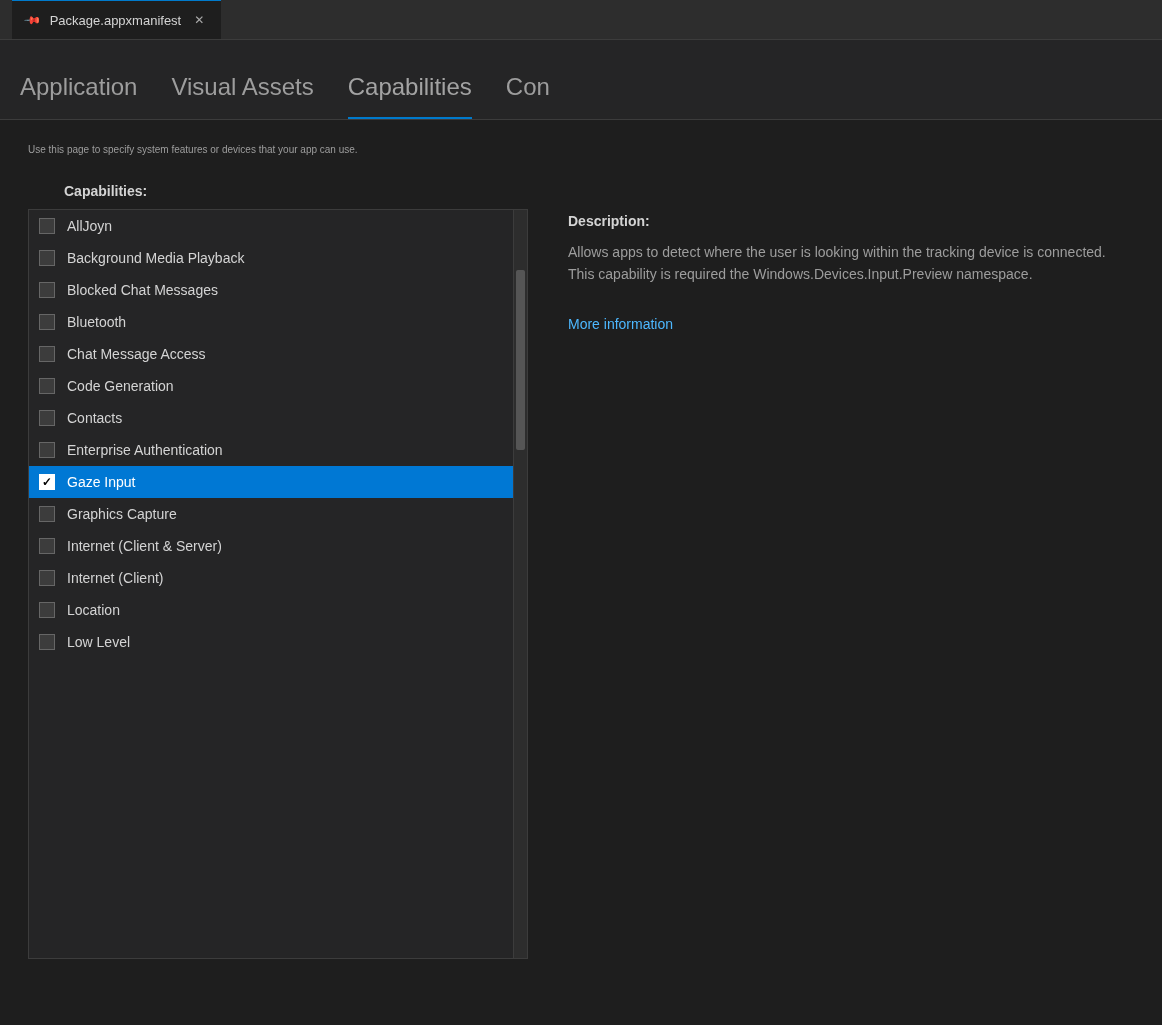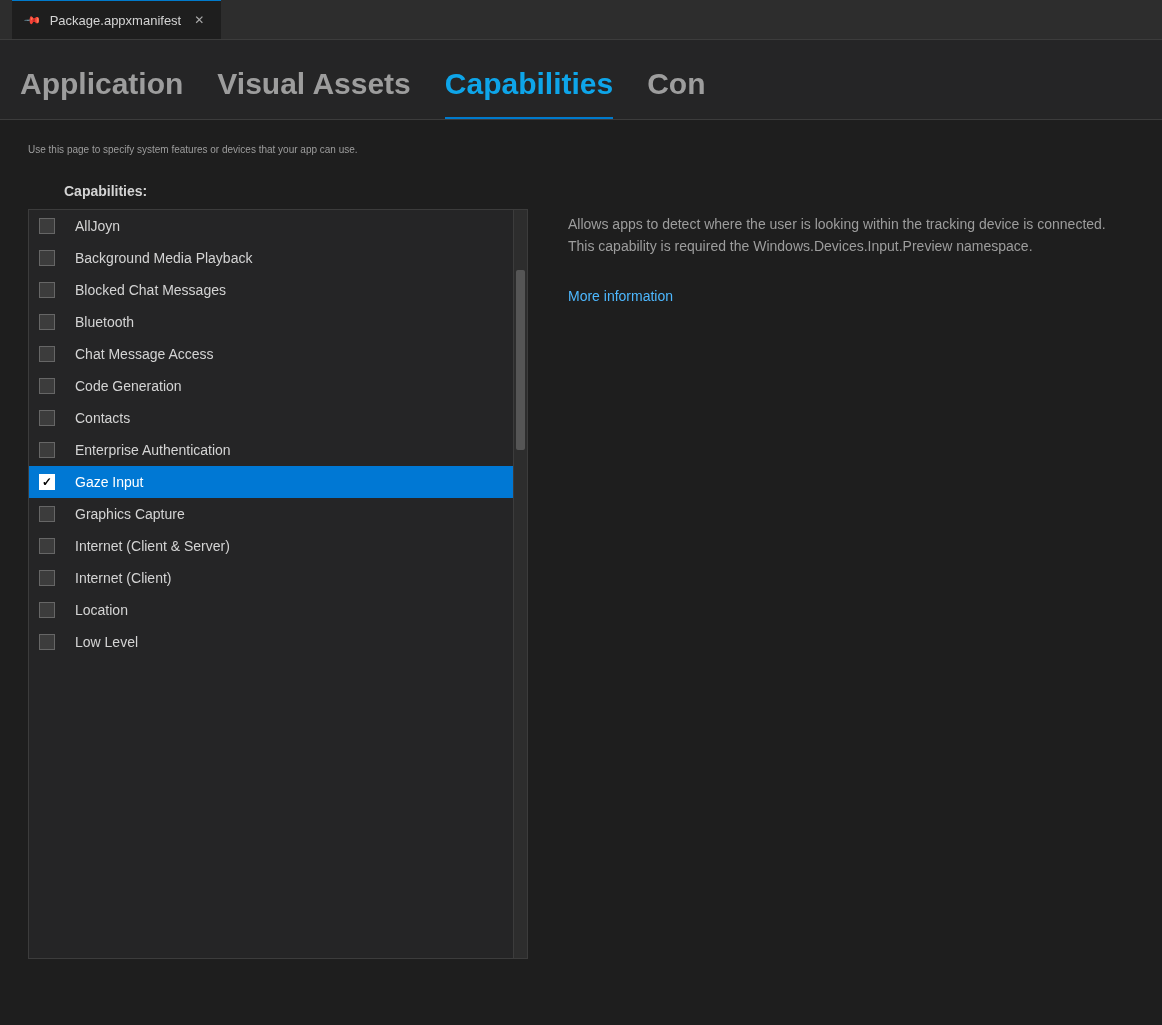--- a/index.html
+++ b/index.html
@@ -60,30 +60,30 @@
       display: flex;
       align-items: flex-end;
       background: #252526;
       height: 80px;
       padding: 0 10px;
       border-bottom: 1px solid #3c3c3c;
     }
 
     .nav-tab {
       padding: 0 24px 18px 10px;
-      font-size: 30px;
-      font-weight: 700;
+      font-size: 24px;
+      font-weight: 400;
       color: #9d9d9d;
       cursor: pointer;
       position: relative;
       white-space: nowrap;
     }
 
     .nav-tab.active {
-      color: #0ea5e9;
+      color: #a3a3a3;
     }
 
     .nav-tab.active::after {
       content: '';
       position: absolute;
       bottom: 0;
       left: 10px;
       right: 24px;
       height: 2px;
       background: #007acc;
@@ -162,21 +162,21 @@
       left: 2px;
       right: 2px;
       height: 180px;
       background: #555;
       border-radius: 2px;
     }
 
     .capability-item {
       display: flex;
       padding: 8px 10px;
-      gap: 20px;
+      gap: 12px;
       cursor: pointer;
       color: #d4d4d4;
       font-size: 14px;
     }
 
     .capability-item.selected {
       background: #0078d4;
       color: #ffffff;
     }
 
@@ -336,18 +336,19 @@
 
         <div class="custom-scrollbar">
           <div class="scrollbar-track">
             <div class="scrollbar-thumb"></div>
           </div>
         </div>
       </div>
     </div>
 
     <div class="description-panel">
+      <div class="description-title">Description:</div>
       <p class="description-text">Allows apps to detect where the user is looking within the tracking device is connected. This capability is required the Windows.Devices.Input.Preview namespace.</p>
       <a class="more-info-link" href="#">More information</a>
     </div>
 
   </div>
 </div>
 
 </body></html>

